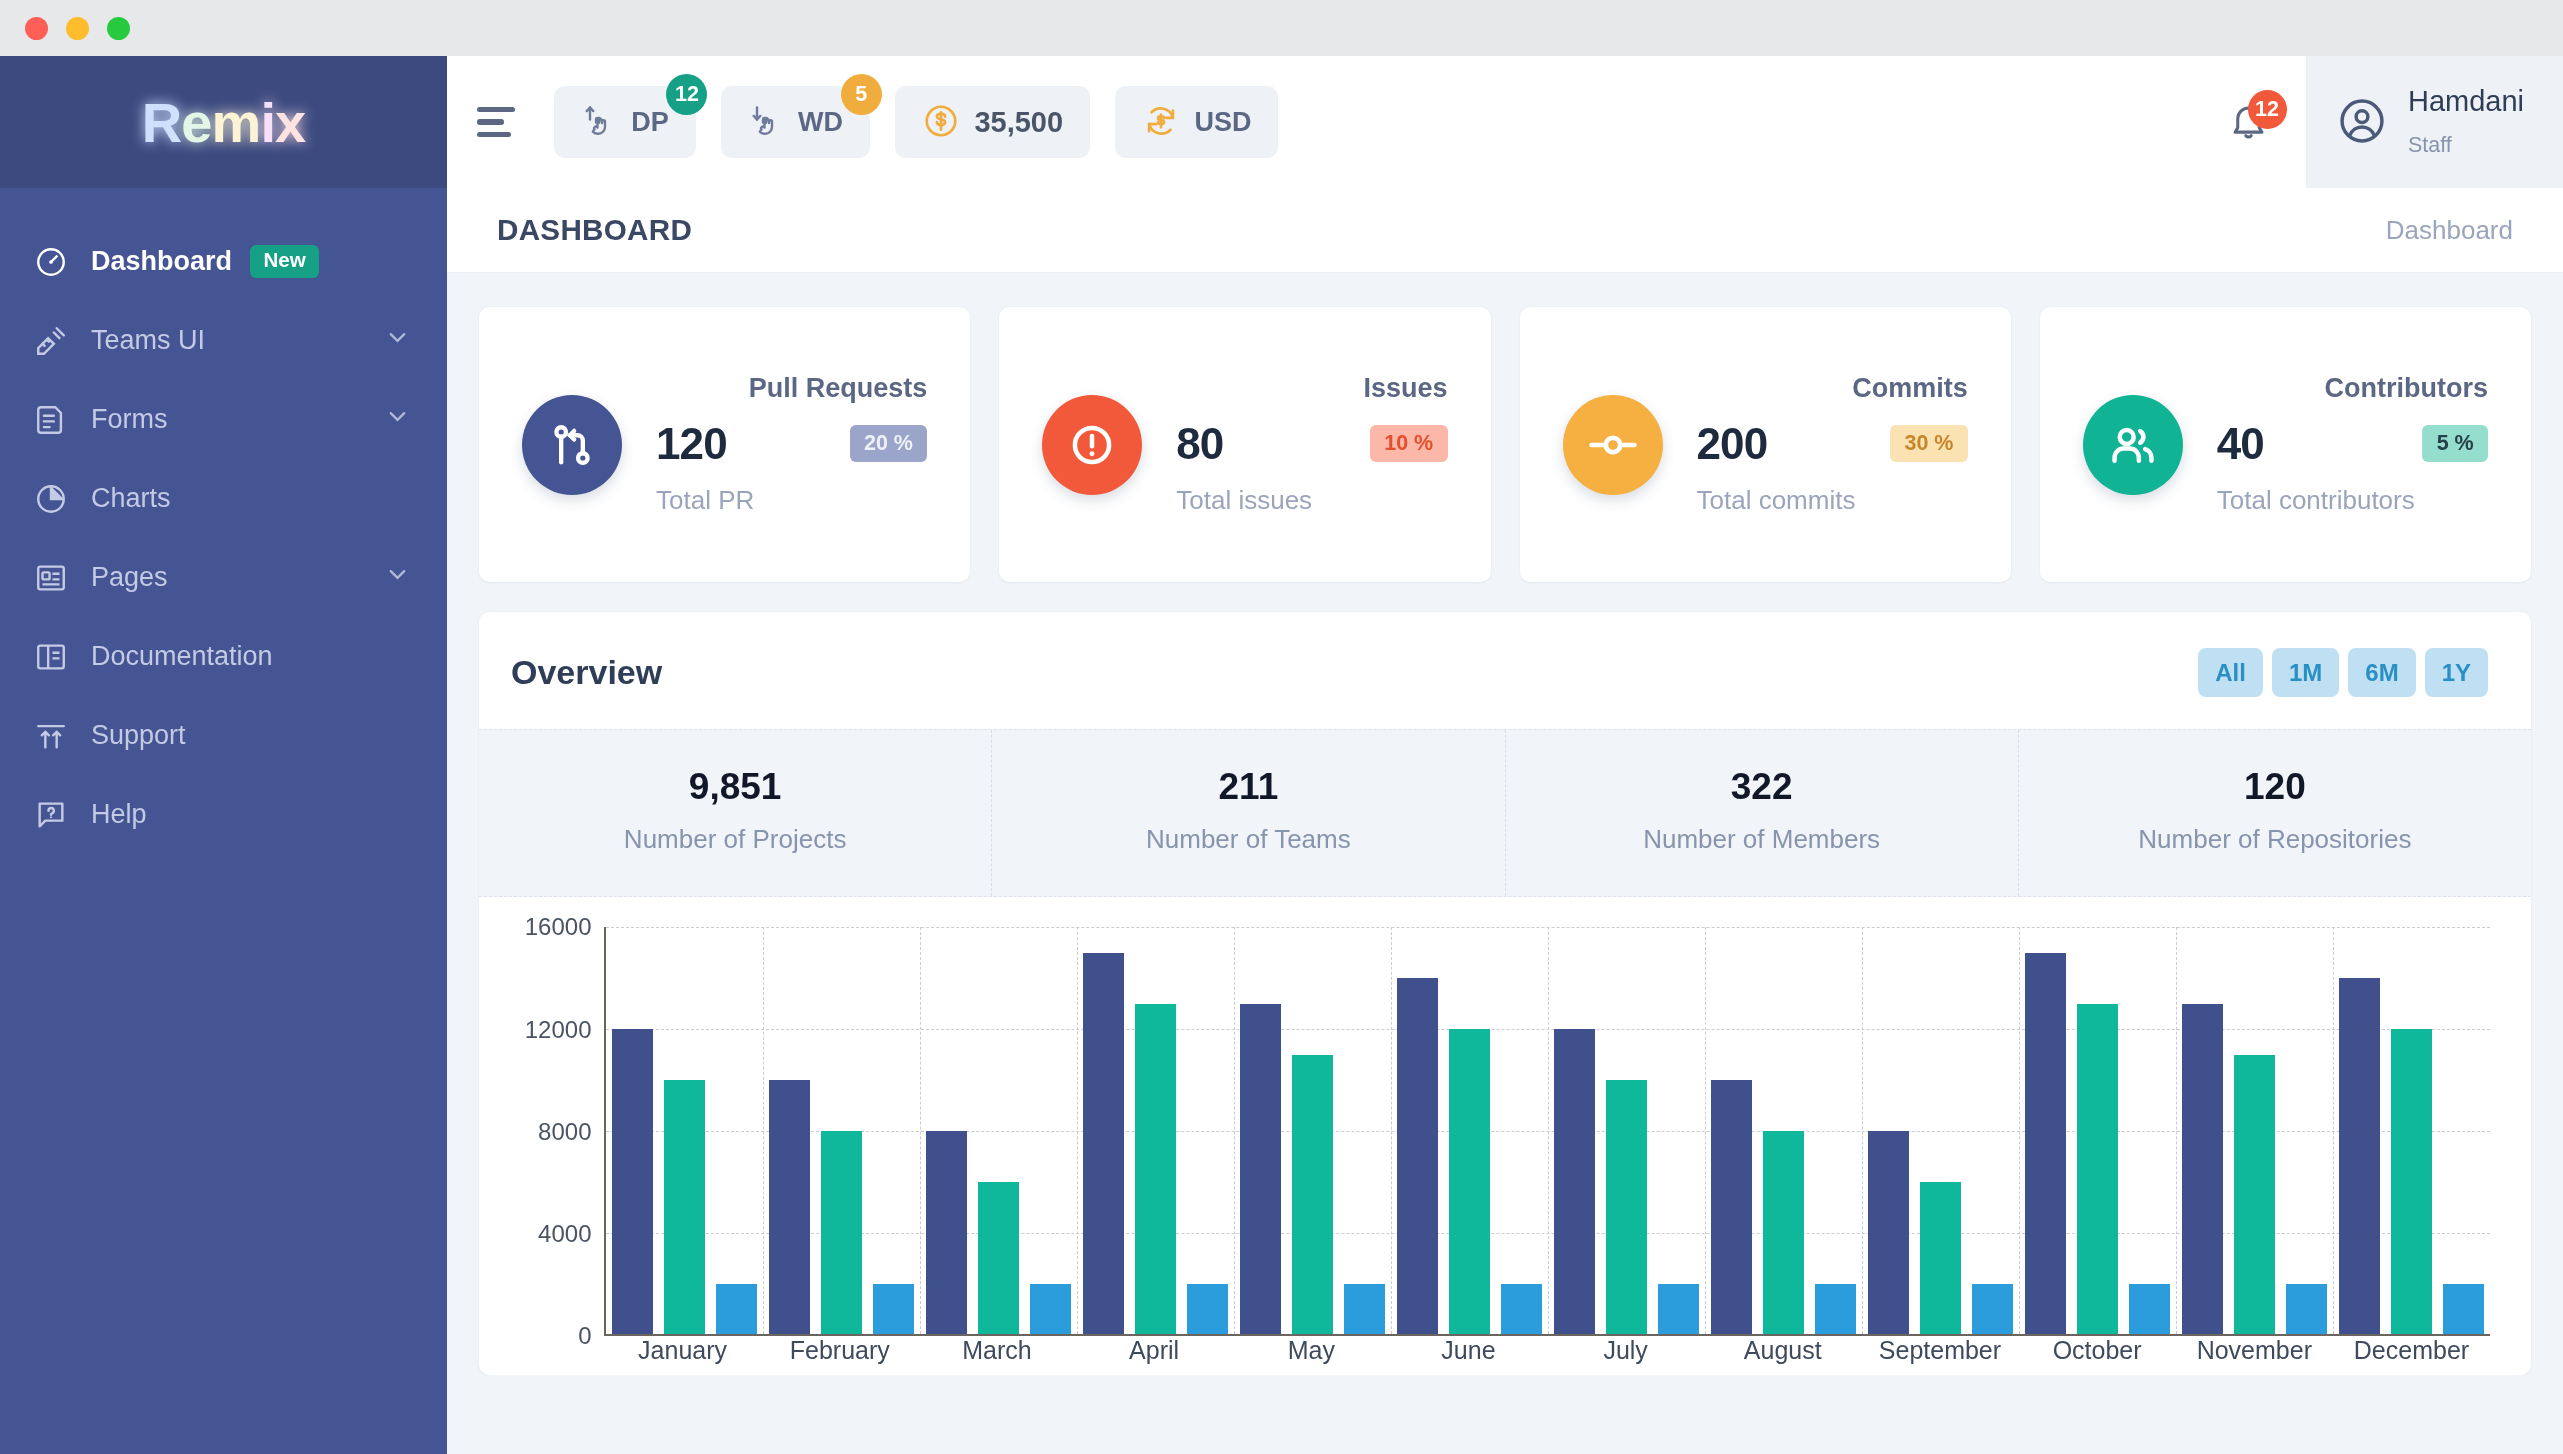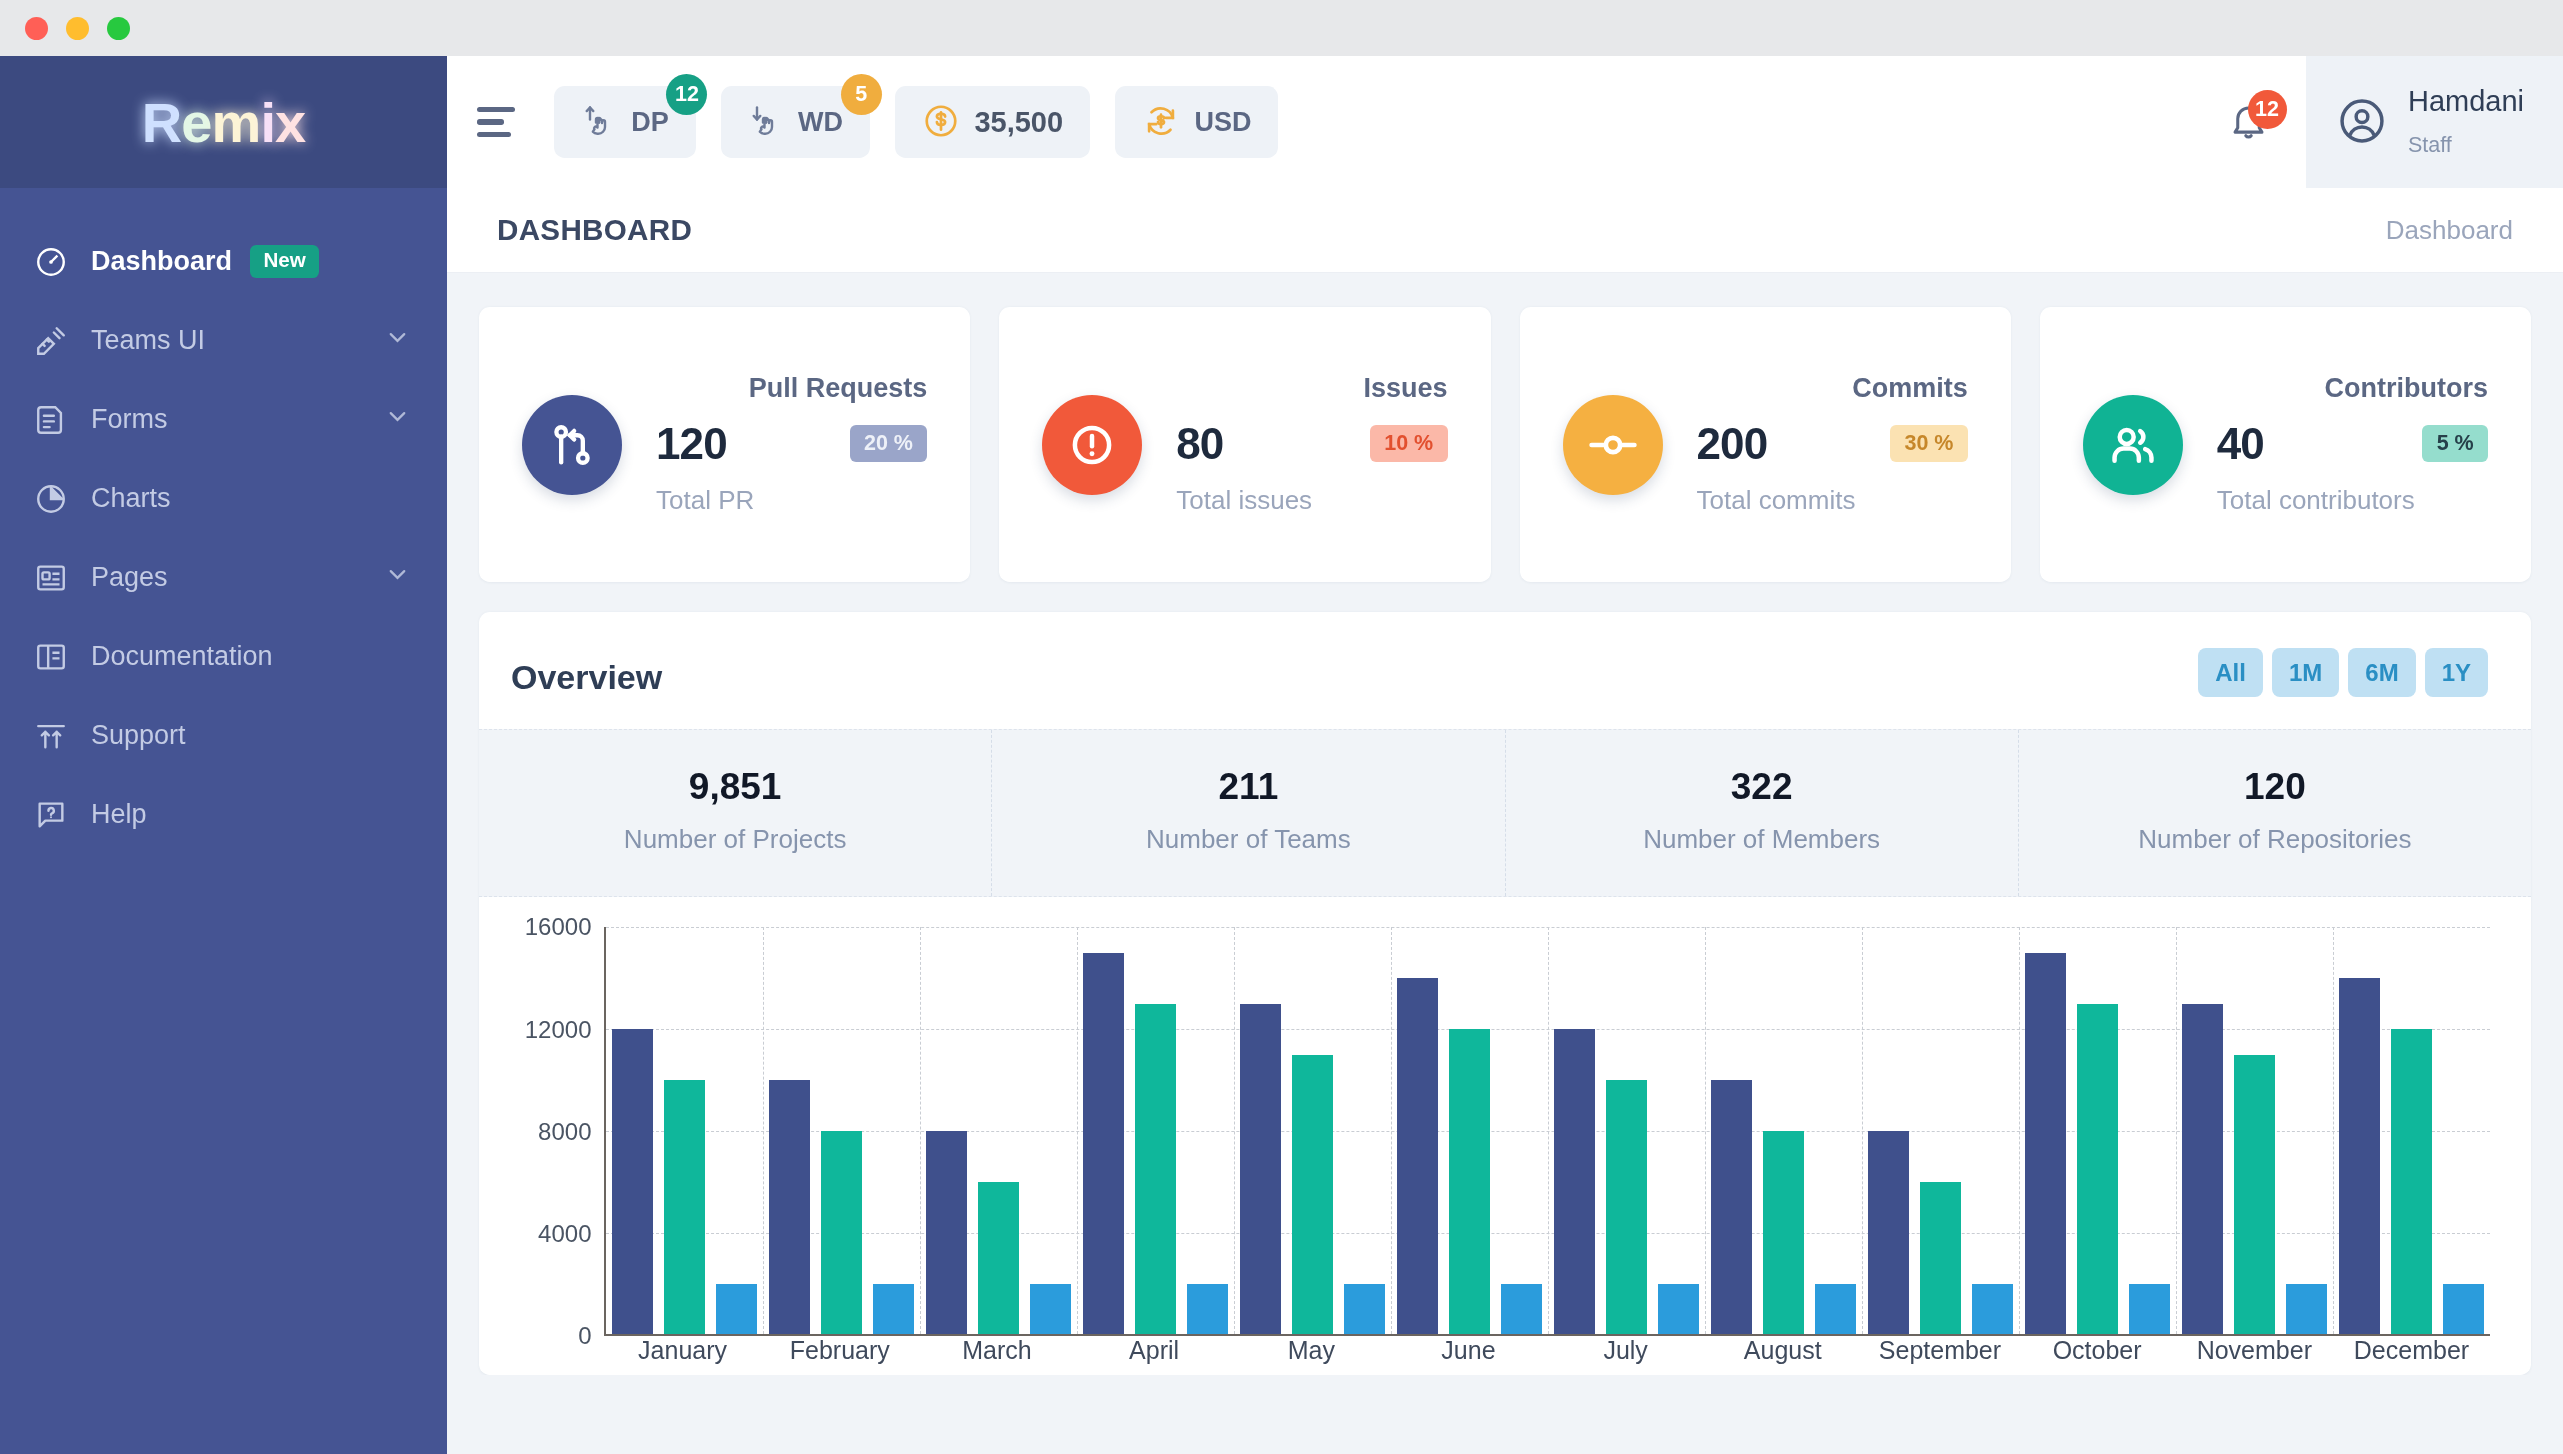--- a/index.html
+++ b/index.html
@@ -137,21 +137,21 @@
   .p-red { background: #fbb8a8; color: #e2502f; }
   .p-amber { background: #fbe2b2; color: #c6872a; }
   .p-teal { background: #95ddcd; color: #26404a; }
   .csub { font-size: 26px; color: #9aa5bb; margin-top: 16px; }
 
   
   .panel {
     margin-top: 30px; background: #fff; border-radius: 10.7px;
     box-shadow: 0 0.9px 2.7px rgba(40,60,100,.06); overflow: hidden;
   }
-  .panel-head { display: flex; align-items: flex-end; padding: 36px 43px 32px 32px; }
+  .panel-head { display: flex; align-items: center; padding: 36px 43px 32px 32px; }
   .panel-title { font-size: 34px; font-weight: 700; color: #2f3e56; }
   .filters { margin-left: auto; display: flex; gap: 9px; }
   .filters button {
     background: #bfe0f3; color: #2a8fc4; border: none;
     font-family: inherit; font-size: 24px; font-weight: 600;
     border-radius: 8px; padding: 10.7px 17px; cursor: pointer;
   }
 
   .statsrow { display: flex; background: #f1f4f8; border-top: 0.9px dashed #dde3ec; border-bottom: 0.9px dashed #dde3ec; }
   .statcell {

